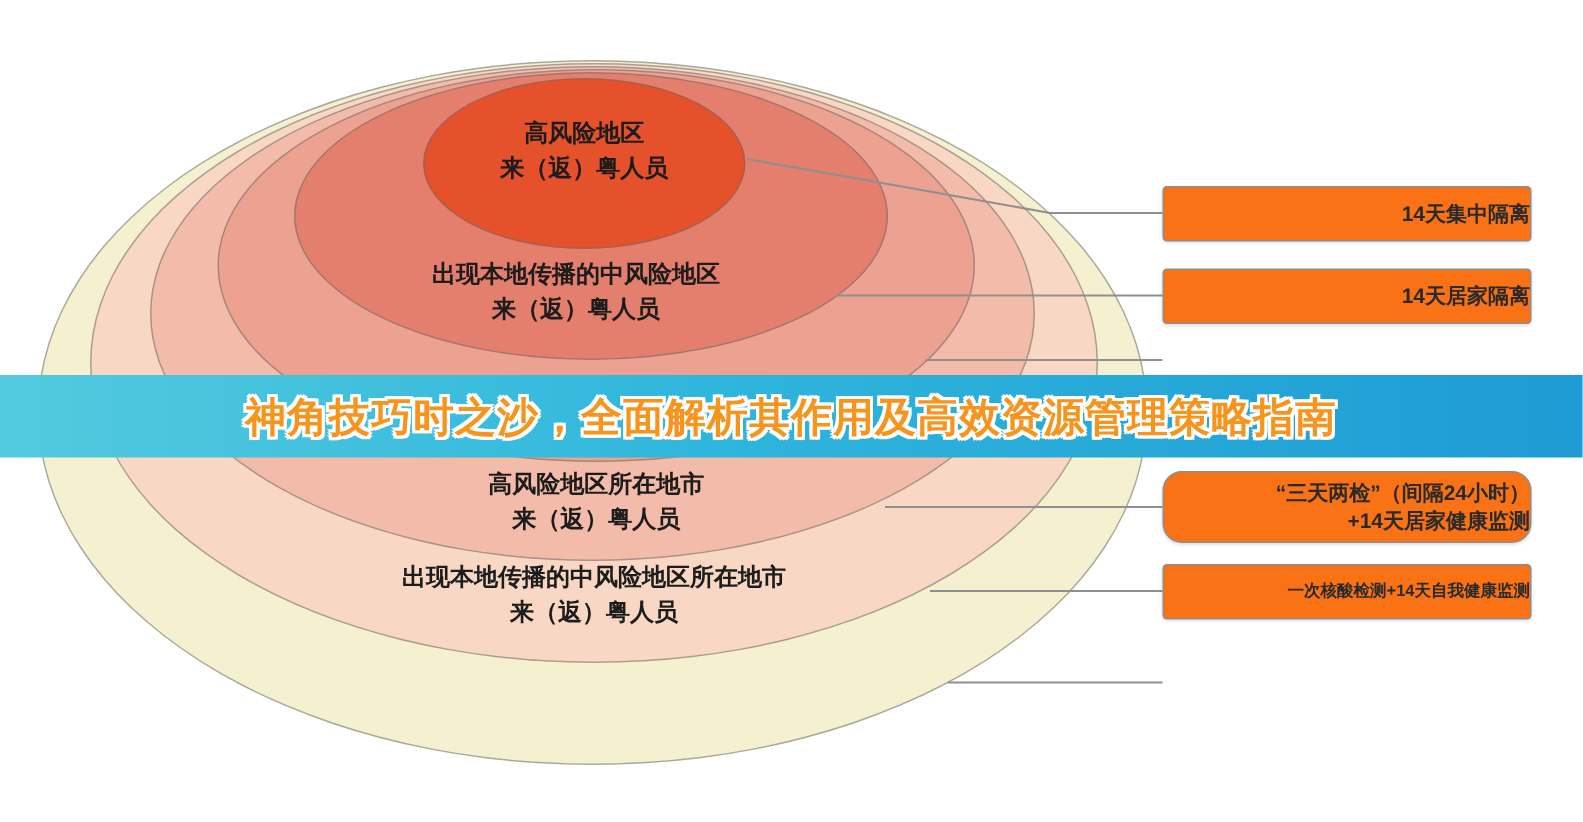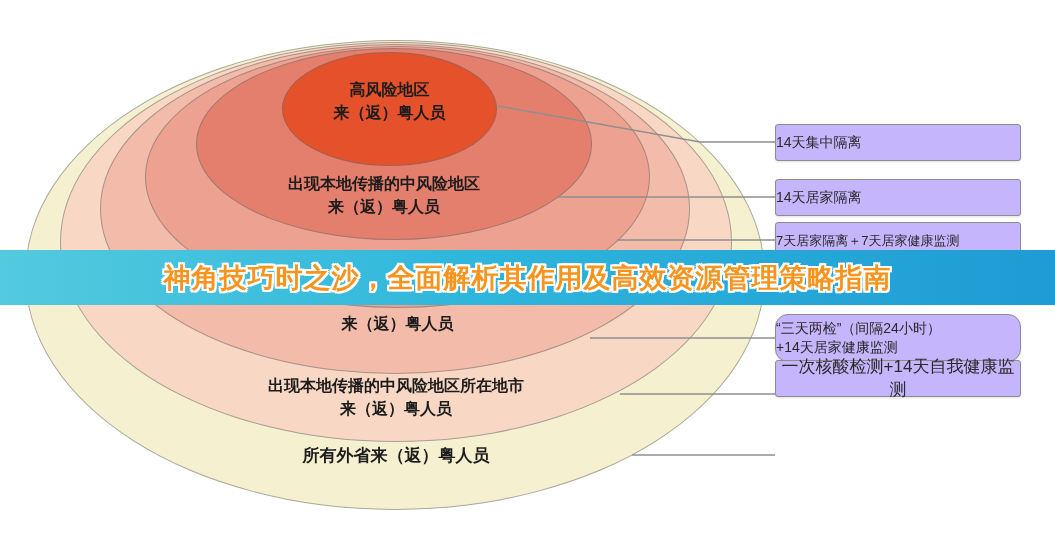--- a/index.html
+++ b/index.html
@@ -47,39 +47,39 @@
     position: absolute; left: 0; top: 0;
     z-index: 7; pointer-events: none;
   }
 
   
   .measure-box {
     position: absolute;
     left: 775px;
     width: 246px;
     z-index: 8;
-    background: #c4b5fd;
+    background: #f97316;
     border: 1px solid #8d8d8d;
     border-radius: 3px;
     box-shadow: 0 1px 2px rgba(0,0,0,0.12);
     display: flex;
     flex-direction: column;
     justify-content: center;
-    align-items: flex-start;
+    align-items: flex-end;
     font-size: 14px;
-    font-weight: 400;
+    font-weight: 700;
     color: #2a2a2a;
     line-height: 1.35;
     text-align: center;
   }
   .mb0 { top: 124px; height: 37px; }
   .mb1 { top: 179px; height: 37px; }
   .mb2 { top: 222px; height: 37px; font-size: 13px; }
   .mb3 { top: 314px; height: 48px; border-radius: 13px; }
-  .mb4 { top: 360px; height: 37px; font-size: 17px; }
+  .mb4 { top: 376px; height: 37px; font-size: 11px; }
   .mb5 { top: 437px; height: 37px; }
 
   
   .banner {
     position: absolute;
     left: 0; top: 250px;
     width: 100%; height: 55px;
     z-index: 20;
     display: flex;
     align-items: center;
@@ -123,38 +123,33 @@
   </div>
   <div class="ring-label lab1">
     <div>出现本地传播的中风险地区</div>
     <div>来（返）粤人员</div>
   </div>
   <div class="ring-label lab2">
     <div>中风险地区</div>
     <div>来（返）粤人员</div>
   </div>
   <div class="ring-label lab3">
+    <div>高风险地区所在地市</div>
     <div>来（返）粤人员</div>
   </div>
   <div class="ring-label lab4">
     <div>出现本地传播的中风险地区所在地市</div>
     <div>来（返）粤人员</div>
-  </div>
-  <div class="ring-label lab5">
-    <div>所有外省来（返）粤人员</div>
   </div>
 
   <div class="measure-box mb0">
     <span>14天集中隔离</span>
   </div>
   <div class="measure-box mb1">
     <span>14天居家隔离</span>
-  </div>
-  <div class="measure-box mb2">
-    <span>7天居家隔离＋7天居家健康监测</span>
   </div>
   <div class="measure-box mb3">
     <span>“三天两检”（间隔24小时）</span>
     <span>+14天居家健康监测</span>
   </div>
   <div class="measure-box mb4">
     <span>一次核酸检测+14天自我健康监测</span>
   </div>
 
   <div class="banner" style="background: linear-gradient(90deg, rgb(83, 202, 222) 0%, rgb(47, 182, 220) 45%, rgb(30, 155, 212) 100%);">

